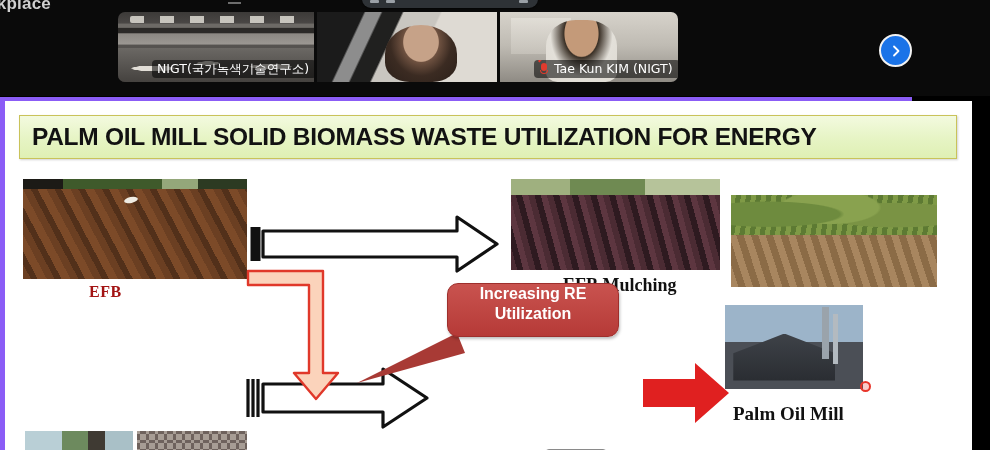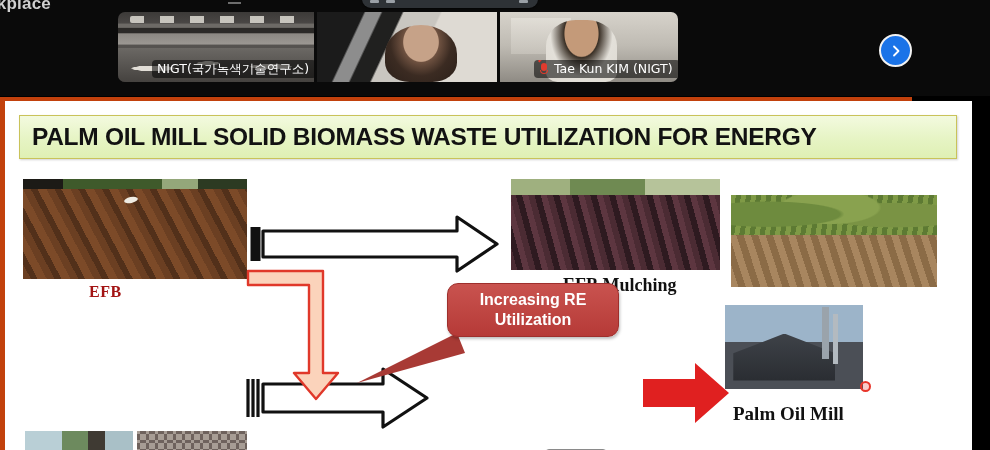--- a/index.html
+++ b/index.html
@@ -155,21 +155,21 @@
     width: 33px; height: 33px; border-radius: 50%;
     background: #1a73e8; border: 2px solid #f2f2f2;
     display: flex; align-items: center; justify-content: center;
     cursor: pointer;
   }
   .next-button svg { display:block; }
 
   
   .slide-frame {
     position: absolute; left: 0; top: 97px; width: 912px; height: 353px;
-    background: #c2410c;
+    background: #8b5cf6;
   }
   .slide {
     position: absolute; left: 5px; top: 4px; width: 967px; height: 349px;
     background: #fff; overflow: hidden;
   }
 
   .slide-title-box {
     position: absolute; left: 14px; top: 14px; width: 938px; height: 44px;
     background: linear-gradient(#f3fadf 0%, #e6f4c4 55%, #dff0b4 100%);
     border: 1px solid #c9c35a;
@@ -398,21 +398,21 @@
 
         <g>
           <path d="M638,278 L690,278 L690,262 L724,292 L690,322 L690,306 L638,306 Z" fill="#e02020"></path>
         </g>
       </svg>
 
       <div style="position:absolute; left:442px; top:182px; width:172px; height:54px;
                   background: linear-gradient(#c9534f,#b63a37);
                   border:1px solid #9e2f2c; border-radius:11px;
                   box-shadow:1px 2px 3px rgba(0,0,0,.25);
-                  display:flex; flex-direction:column; align-items:center; justify-content:center;
+                  display:flex; flex-direction:column; align-items:center; 
                   color:#fff; font-weight:700; font-size:16px; line-height:20px;
                   font-family:'Liberation Sans', sans-serif;">
         <span>Increasing RE</span>
         <span>Utilization</span>
       </div>
 
     </div>
   </div>
 </div>
 

